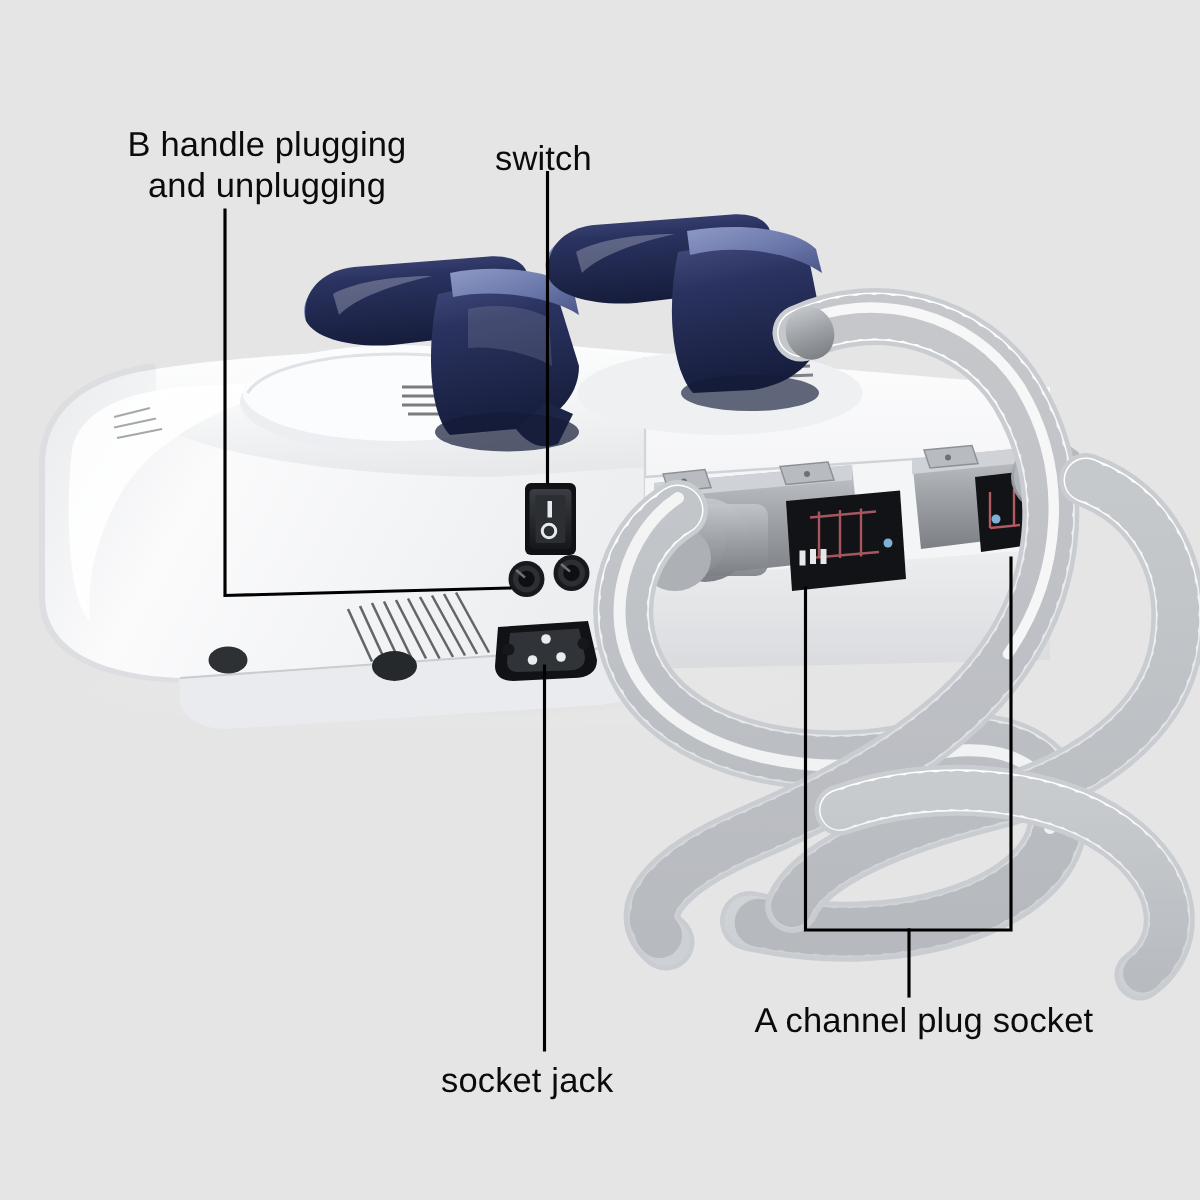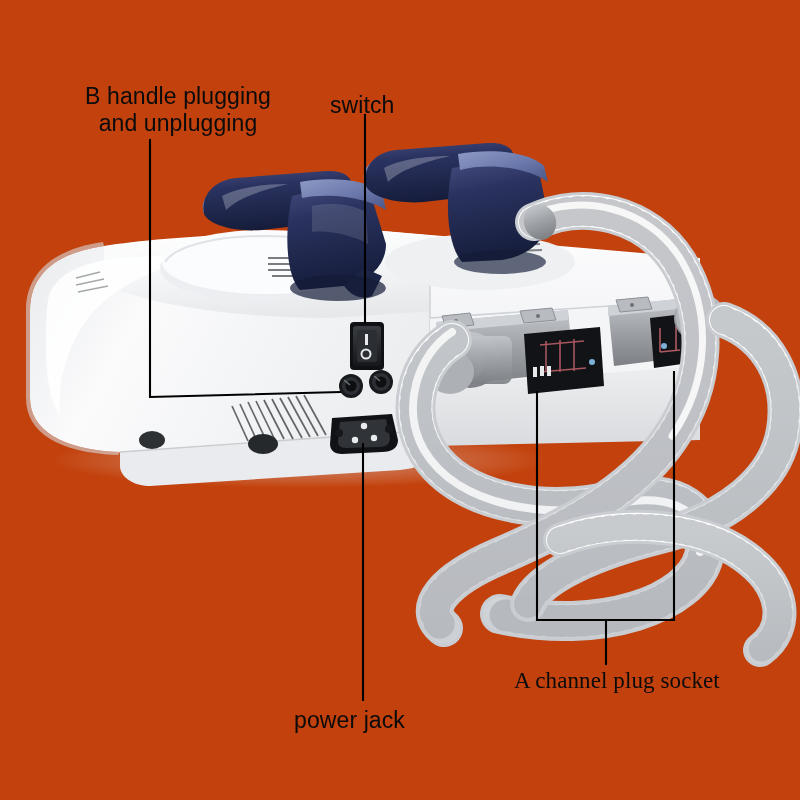--- a/index.html
+++ b/index.html
@@ -4,35 +4,35 @@
 <style>
   html,body{margin:0;padding:0;}
   body{
     width:800px;height:800px;
     background:#ffffff;
     font-family:"Liberation Sans", sans-serif;
     overflow:hidden;
     position:relative;
   }
   #stage{
-    position:absolute;inset:0;width:800px;height:800px;background:#c2410c;
+    position:absolute;inset:0;width:800px;height:800px;background:#e5e5e5;
   }
   svg.layer{position:absolute;left:0;top:0;width:800px;height:800px;}
   .callout{
     position:absolute;
     color:#0b0b0b;
     font-size:23px;
     line-height:1.18;
     white-space:pre-line;
     letter-spacing:0.1px;
   }
   .c-b-handle{left:78px;top:83px;text-align:center;width:200px;}
   .c-switch{left:330px;top:92px;text-align:left;}
   .c-power{left:294px;top:707px;text-align:left;}
-  .c-achannel{left:514px;top:667px;text-align:center;font-family:Liberation Serif, serif;}
+  .c-achannel{left:503px;top:667px;text-align:center;}
 </style>
 </head>
 <body>
 
 <div id="stage">
 
   <svg class="layer" viewBox="0 0 800 800">
     <defs>
       <linearGradient id="bodyTop" x1="0" y1="0" x2="0.35" y2="1">
         <stop offset="0%" stop-color="#ffffff"></stop>
@@ -298,17 +298,17 @@
       <path d="M537 392 L537 620 L674 620 L674 372"></path>
       <path d="M606 620 L606 664"></path>
     </g>
   </svg>
 
   <div class="callout c-b-handle">B handle plugging
 and unplugging</div>
 
   <div class="callout c-switch">switch</div>
 
-  <div class="callout c-power">power jack</div>
+  <div class="callout c-power">socket jack</div>
 
   <div class="callout c-achannel">A channel plug socket</div>
 
 </div>
 
 </body></html>

